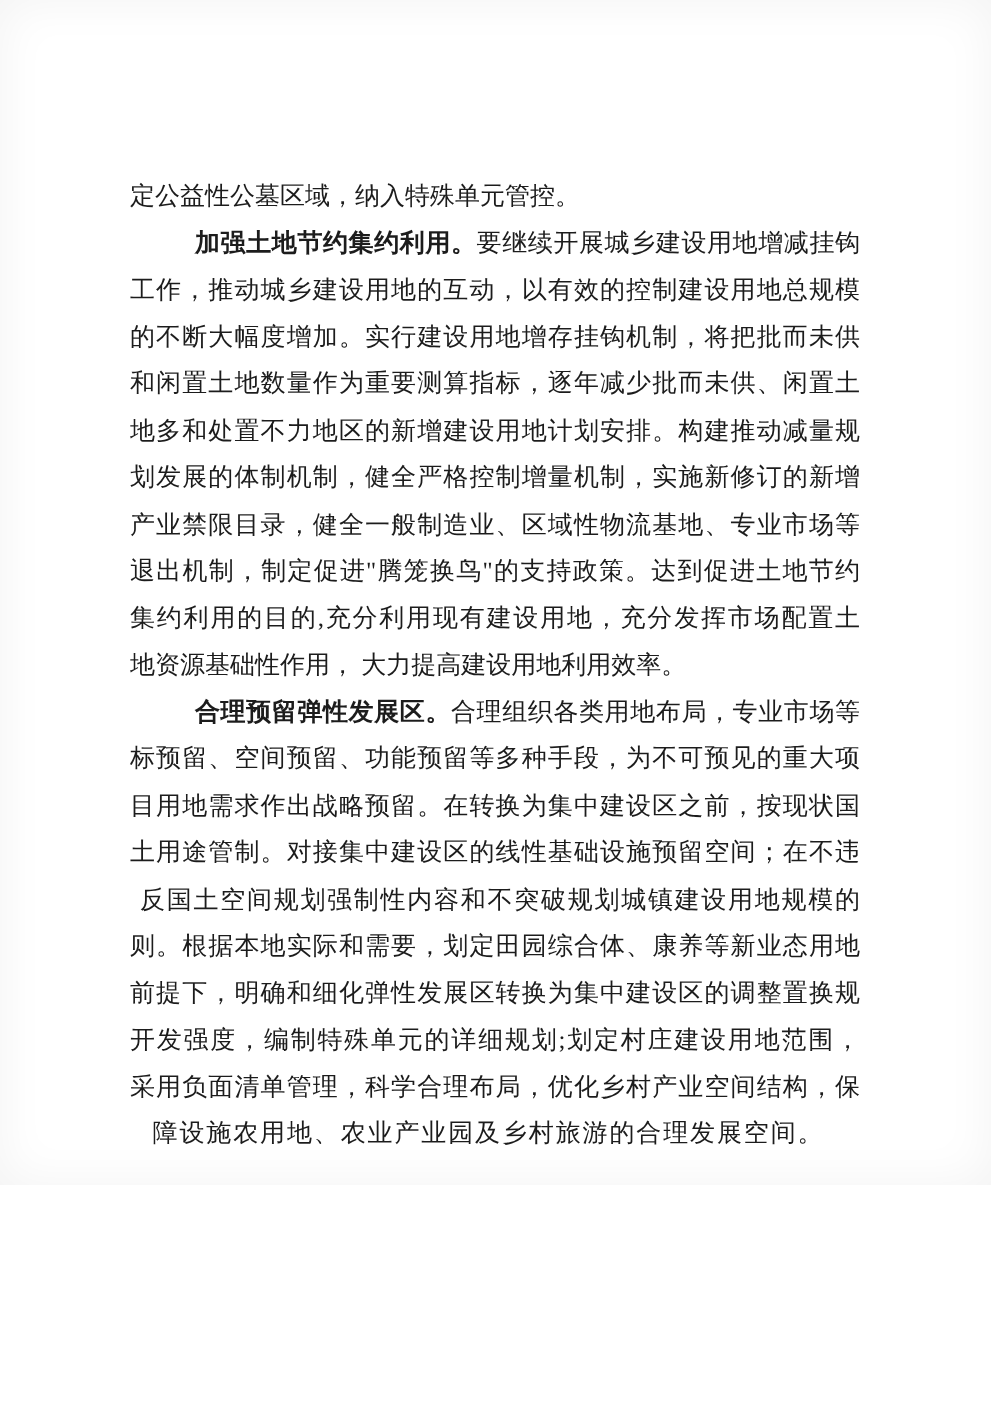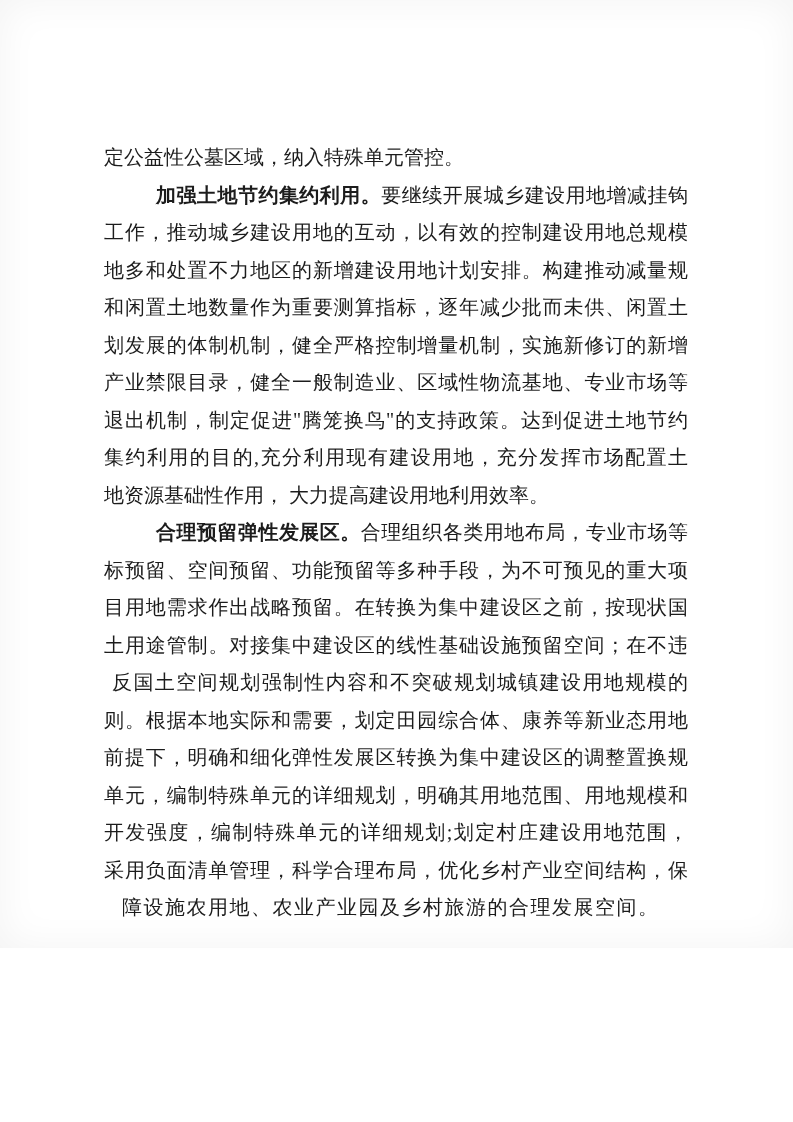--- a/index.html
+++ b/index.html
@@ -52,33 +52,33 @@
   }
 </style>
 </head>
 <body>
 
 <div class="page">
   <div class="text-block">
       <div class="line"><span>定公益性公墓区域，纳入特殊单元管控。</span></div>
       <div class="line fill" style="text-indent: 52px; font-family: Liberation Serif, serif;"><span class="b">加强土地节约集约利用。</span><span>要继续开展城乡建设用地增减挂钩</span></div>
       <div class="line fill"><span>工作，推动城乡建设用地的互动，以有效的控制建设用地总规模</span></div>
+      <div class="line fill"><span>的不断大幅度增加。实行建设用地增存挂钩机制，将把批而未供</span></div>
+      <div class="line fill"><span>和闲置土地数量作为重要测算指标，逐年减少批而未供、闲置土</span></div>
       <div class="line fill"><span>地多和处置不力地区的新增建设用地计划安排。构建推动减量规</span></div>
-      <div class="line fill"><span>和闲置土地数量作为重要测算指标，逐年减少批而未供、闲置土</span></div>
       <div class="line fill"><span>划发展的体制机制，健全严格控制增量机制，实施新修订的新增</span></div>
       <div class="line fill"><span>产业禁限目录，健全一般制造业、区域性物流基地、专业市场等</span></div>
       <div class="line fill"><span>退出机制，制定促进"腾笼换鸟"的支持政策。达到促进土地节约</span></div>
       <div class="line fill"><span>集约利用的目的,充分利用现有建设用地，充分发挥市场配置土</span></div>
       <div class="line"><span>地资源基础性作用， 大力提高建设用地利用效率。</span></div>
       <div class="line fill" style="text-indent: 52px;"><span class="b">合理预留弹性发展区。</span><span>合理组织各类用地布局，专业市场等</span></div>
       <div class="line fill"><span>标预留、空间预留、功能预留等多种手段，为不可预见的重大项</span></div>
       <div class="line fill"><span>目用地需求作出战略预留。在转换为集中建设区之前，按现状国</span></div>
       <div class="line fill"><span>土用途管制。对接集中建设区的线性基础设施预留空间；在不违</span></div>
       <div class="line fill" style="text-indent: 8px;"><span>反国土空间规划强制性内容和不突破规划城镇建设用地规模的</span></div>
       <div class="line fill"><span>则。根据本地实际和需要，划定田园综合体、康养等新业态用地</span></div>
       <div class="line fill"><span>前提下，明确和细化弹性发展区转换为集中建设区的调整置换规</span></div>
-      <div class="line fill"><span>单元，编制特殊单元的详细规划，明确其用地范围、用地规模和</span></div>
       <div class="line fill"><span>开发强度，编制特殊单元的详细规划;划定村庄建设用地范围，</span></div>
       <div class="line fill"><span>采用负面清单管理，科学合理布局，优化乡村产业空间结构，保</span></div>
       <div class="line" style="text-indent: 18px; letter-spacing: 1.5px;"><span>障设施农用地、农业产业园及乡村旅游的合理发展空间。</span></div>
     </div>
   <div class="footer">第 28 页</div>
 </div>
 
 </body></html>

